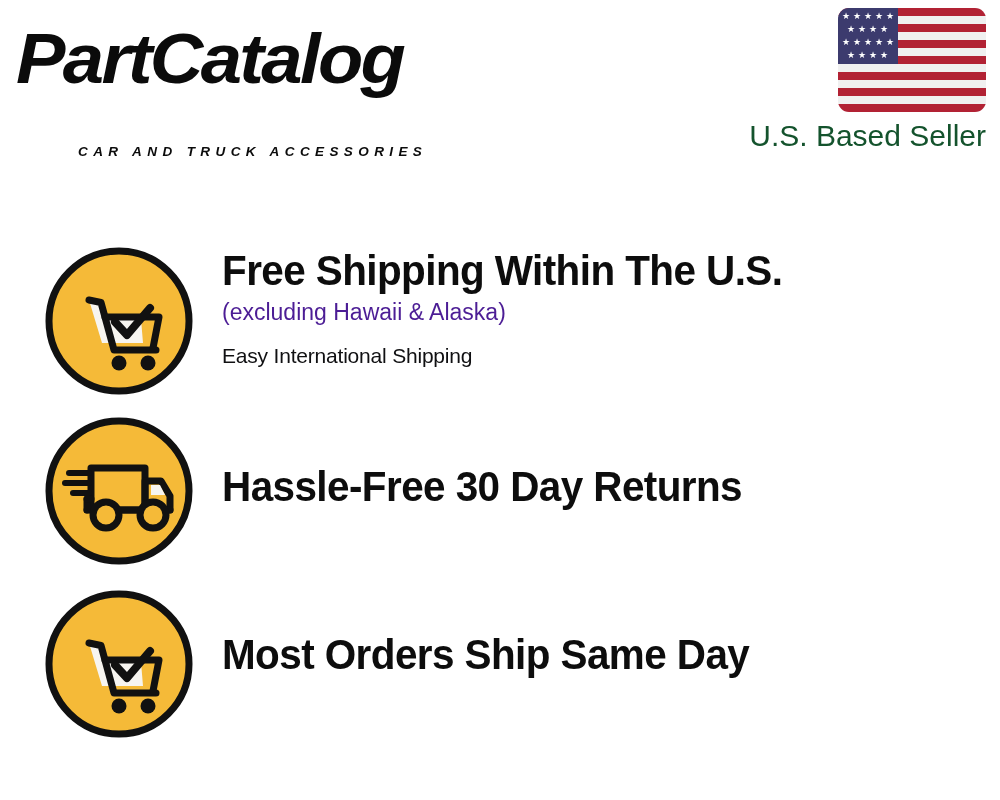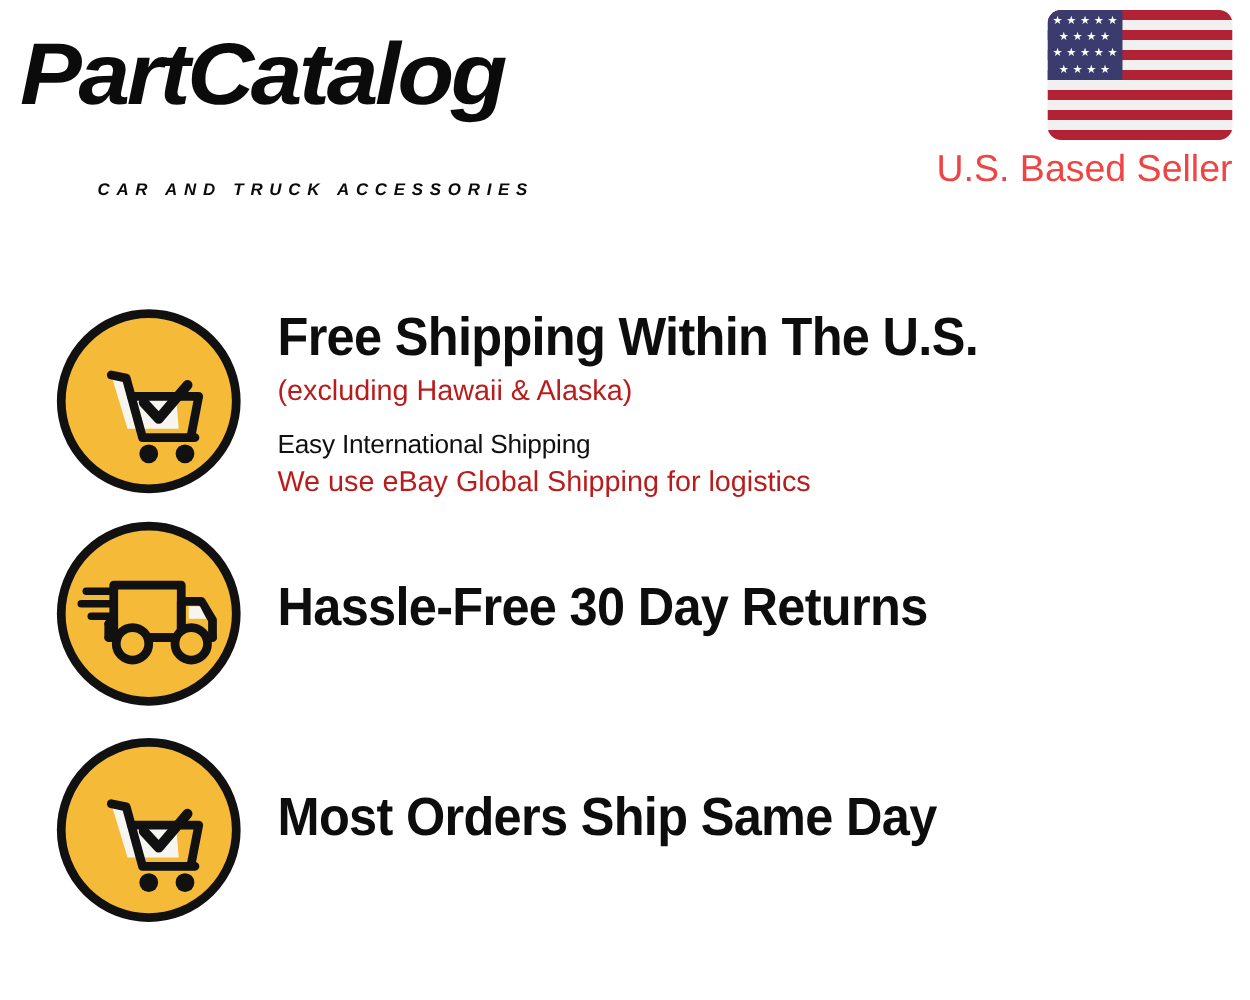--- a/index.html
+++ b/index.html
@@ -102,21 +102,21 @@
     line-height: 9px;
   }
   .seller-label {
     display: block;
     margin-top: 6px;
     font-family: "Liberation Sans", sans-serif;
     font-weight: normal;
     font-size: 30px;
     line-height: 36px;
     letter-spacing: 0px;
-    color: #ef4444;
+    color: #14532d;
     white-space: nowrap;
   }
 
   
   .features {
     position: absolute;
     left: 0;
     top: 200px;
     width: 1000px;
   }
@@ -158,21 +158,21 @@
     color: #0d0d0d;
     transform: scaleX(0.94);
     transform-origin: left center;
     white-space: nowrap;
   }
   .feature-sub {
     font-family: "Liberation Sans", sans-serif;
     font-weight: normal;
     font-size: 23px;
     line-height: 30px;
-    color: #b91c1c;
+    color: #4c1d95;
     white-space: nowrap;
   }
   .feature-sub-strong {
     font-family: "Liberation Sans", sans-serif;
     font-weight: normal;
     font-size: 21px;
     line-height: 29px;
     letter-spacing: -0.2px;
     color: #101012;
     white-space: nowrap;
@@ -241,21 +241,20 @@
         <path d="M62 72 L116 72 L110 103" fill="none" stroke="#111111" stroke-width="7" stroke-linecap="round" stroke-linejoin="round"></path>
         <path d="M72 77 L84 90 L107 63" fill="none" stroke="#111111" stroke-width="8" stroke-linecap="round" stroke-linejoin="round"></path>
         <circle cx="76" cy="118" r="7.5" fill="#111111"></circle>
         <circle cx="105" cy="118" r="7.5" fill="#111111"></circle>
       </svg>
     </div>
     <div class="feature-text">
       <div class="feature-title">Free Shipping Within The U.S.</div>
       <div class="feature-sub feature-sub-1">(excluding Hawaii &amp; Alaska)</div>
       <div class="feature-sub-strong">Easy International Shipping</div>
-      <div class="feature-sub">We use eBay Global Shipping for logistics</div>
     </div>
   </div>
 
   <div class="feature-row" id="feature-row-1">
     <div class="feature-icon">
       <svg class="icon-circle" viewBox="0 0 152 152" xmlns="http://www.w3.org/2000/svg">
         <circle cx="76" cy="76" r="70" fill="#F5BA38" stroke="#111111" stroke-width="7"></circle>
         <rect x="48" y="53" width="54" height="42" fill="none" stroke="#111111" stroke-width="7" stroke-linejoin="round"></rect>
         <path d="M102 66 L118 66 L127 81 L127 95 L102 95 Z" fill="none" stroke="#111111" stroke-width="7" stroke-linejoin="round"></path>
         <path d="M108 70 L117 70 L122 80 L108 80 Z" fill="#F7F5F0"></path>

